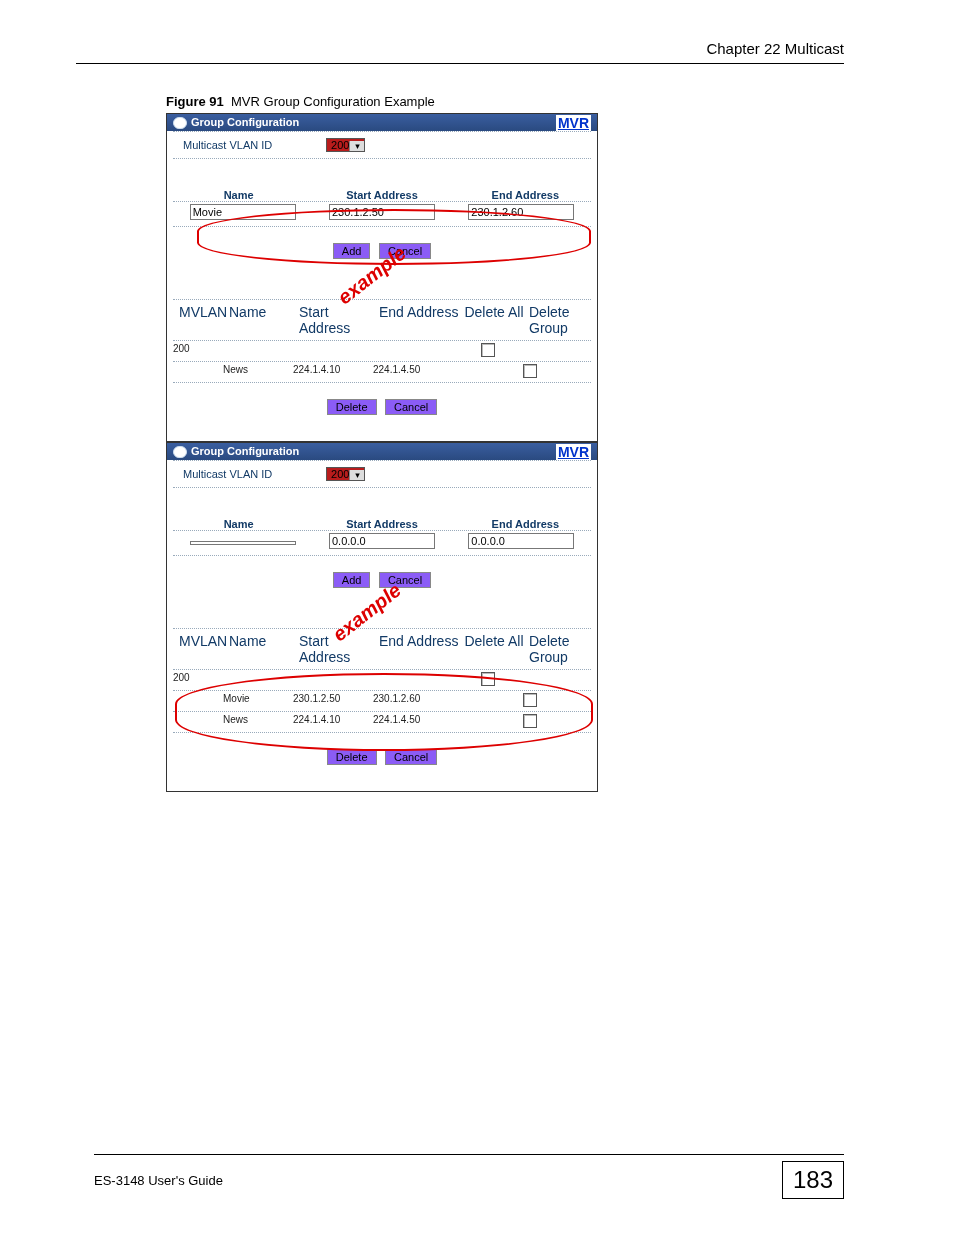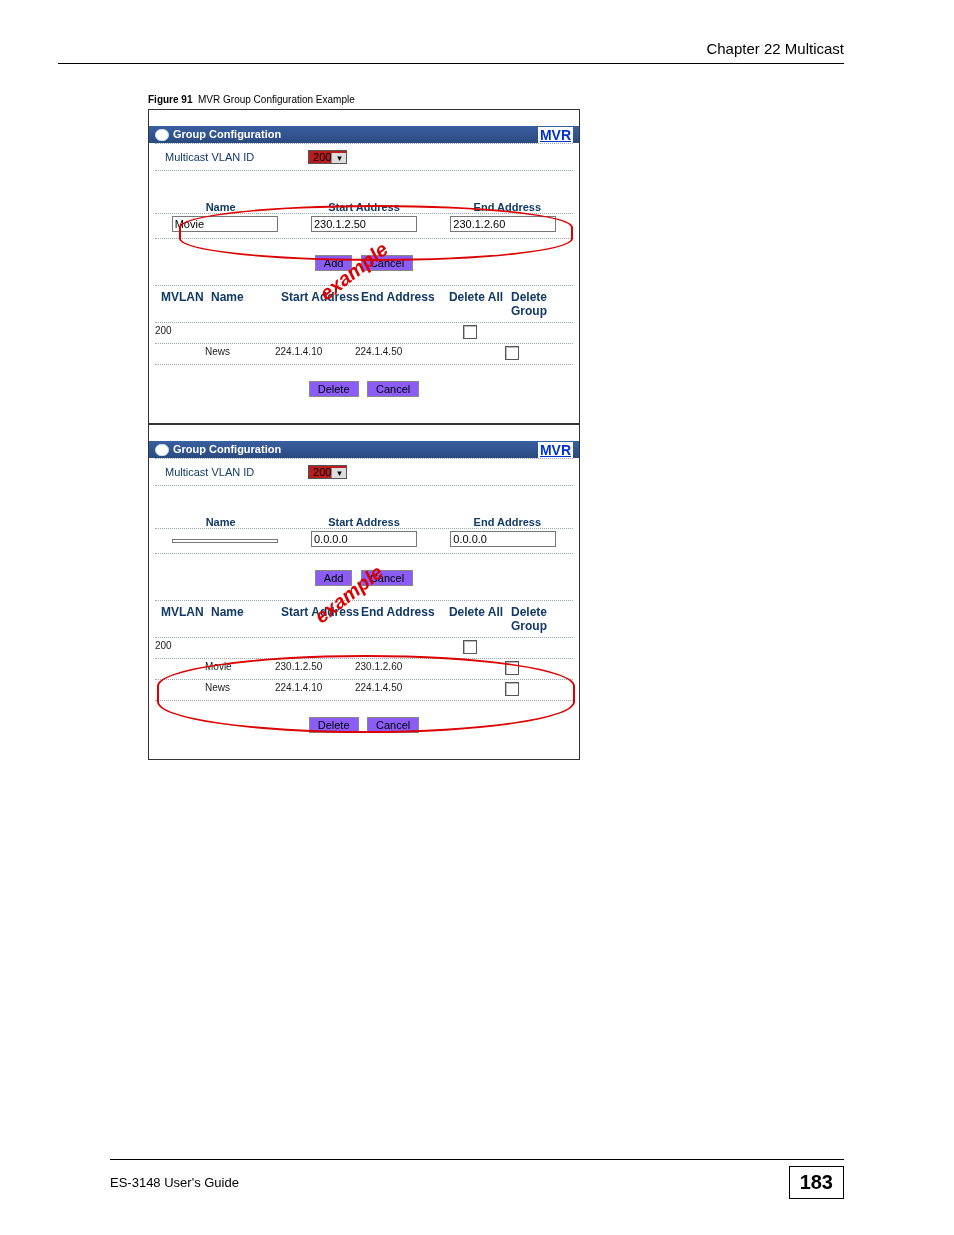--- a/index.html
+++ b/index.html
@@ -7,50 +7,49 @@
     padding: 0;
     font-family: Arial, Helvetica, sans-serif;
     background: #fff;
     width: 954px;
   }
   .page {
     width: 954px;
     height: 1235px;
     position: relative;
     box-sizing: border-box;
-    padding: 40px 110px 40px 58px;
+    padding: 40px 110px 40px 76px;
   }
   .chapter-head {
     text-align: right;
     font-size: 15px;
     padding-bottom: 6px;
     border-bottom: 1px solid #000;
     margin-bottom: 30px;
   }
   .fig-caption {
-    font-size: 10px;
+    font-size: 13px;
     margin: 16px 0 4px 90px;
   }
   .fig-caption .bold { font-weight: bold; }
   .panel {
     width: 430px;
     border: 1px solid #333;
     margin-left: 90px;
     background: #fff;
     position: relative;
     padding-bottom: 12px;
   }
   .panel-title {
     background: linear-gradient(to bottom, #3a5ea0, #2a4a80);
     color: #fff;
     font-size: 11px;
     font-weight: bold;
     padding: 2px 6px;
     position: relative;
-    margin-top: 16px;
   }
   .panel-title .pill {
     display: inline-block;
     width: 12px; height: 10px;
     background: #fff;
     border-radius: 6px;
     margin-right: 4px;
     vertical-align: middle;
     border:1px solid #cde;
   }
@@ -123,24 +122,25 @@
     display:inline-block;
     border:1px solid #888;
     background:#8b5cf6;
     font-size:11px;
     padding:1px 8px;
     margin:0 2px;
     color:#000;
   }
   .tbl-head {
     display:flex;
-    font-size:12px;
+    font-size:14px;
     color:#123a66;
-    font-weight:bold;
+    font-weight:normal;
     padding:4px 6px;
+    margin-top:26px;
   }
   .c-mvlan{flex:0 0 50px;}
   .c-name{flex:0 0 70px;}
   .c-start{flex:0 0 80px;}
   .c-end{flex:0 0 80px;}
   .c-delall{flex:0 0 70px; text-align:center;}
   .c-delgrp{flex:1; text-align:left;}
   .tbl-row {
     display:flex;
     font-size:10px;
@@ -165,34 +165,34 @@
   }
   .red-circle {
     position:absolute;
     border:2px solid #d00;
     border-radius:50%/40%;
     pointer-events:none;
   }
   .footer {
     position:absolute;
     bottom:36px;
-    left:110px;
+    left:94px;
     right:110px;
     border-top:1px solid #000;
     padding-top:6px;
     display:flex;
     justify-content:space-between;
     align-items:center;
   }
   .footer-left { font-size:13px; }
   .page-num {
     border:1px solid #000;
     padding:4px 10px;
-    font-size:20px;
-    font-weight:bold;
+    font-size:24px;
+    font-weight:normal;
   }
   .dottedline { border-top:1px dotted #9ab; margin:0 6px;}
 </style>
 </head>
 <body>
 
 <div class="page">
   <div class="chapter-head">Chapter 22 Multicast</div>
 
   <div class="fig-caption">

